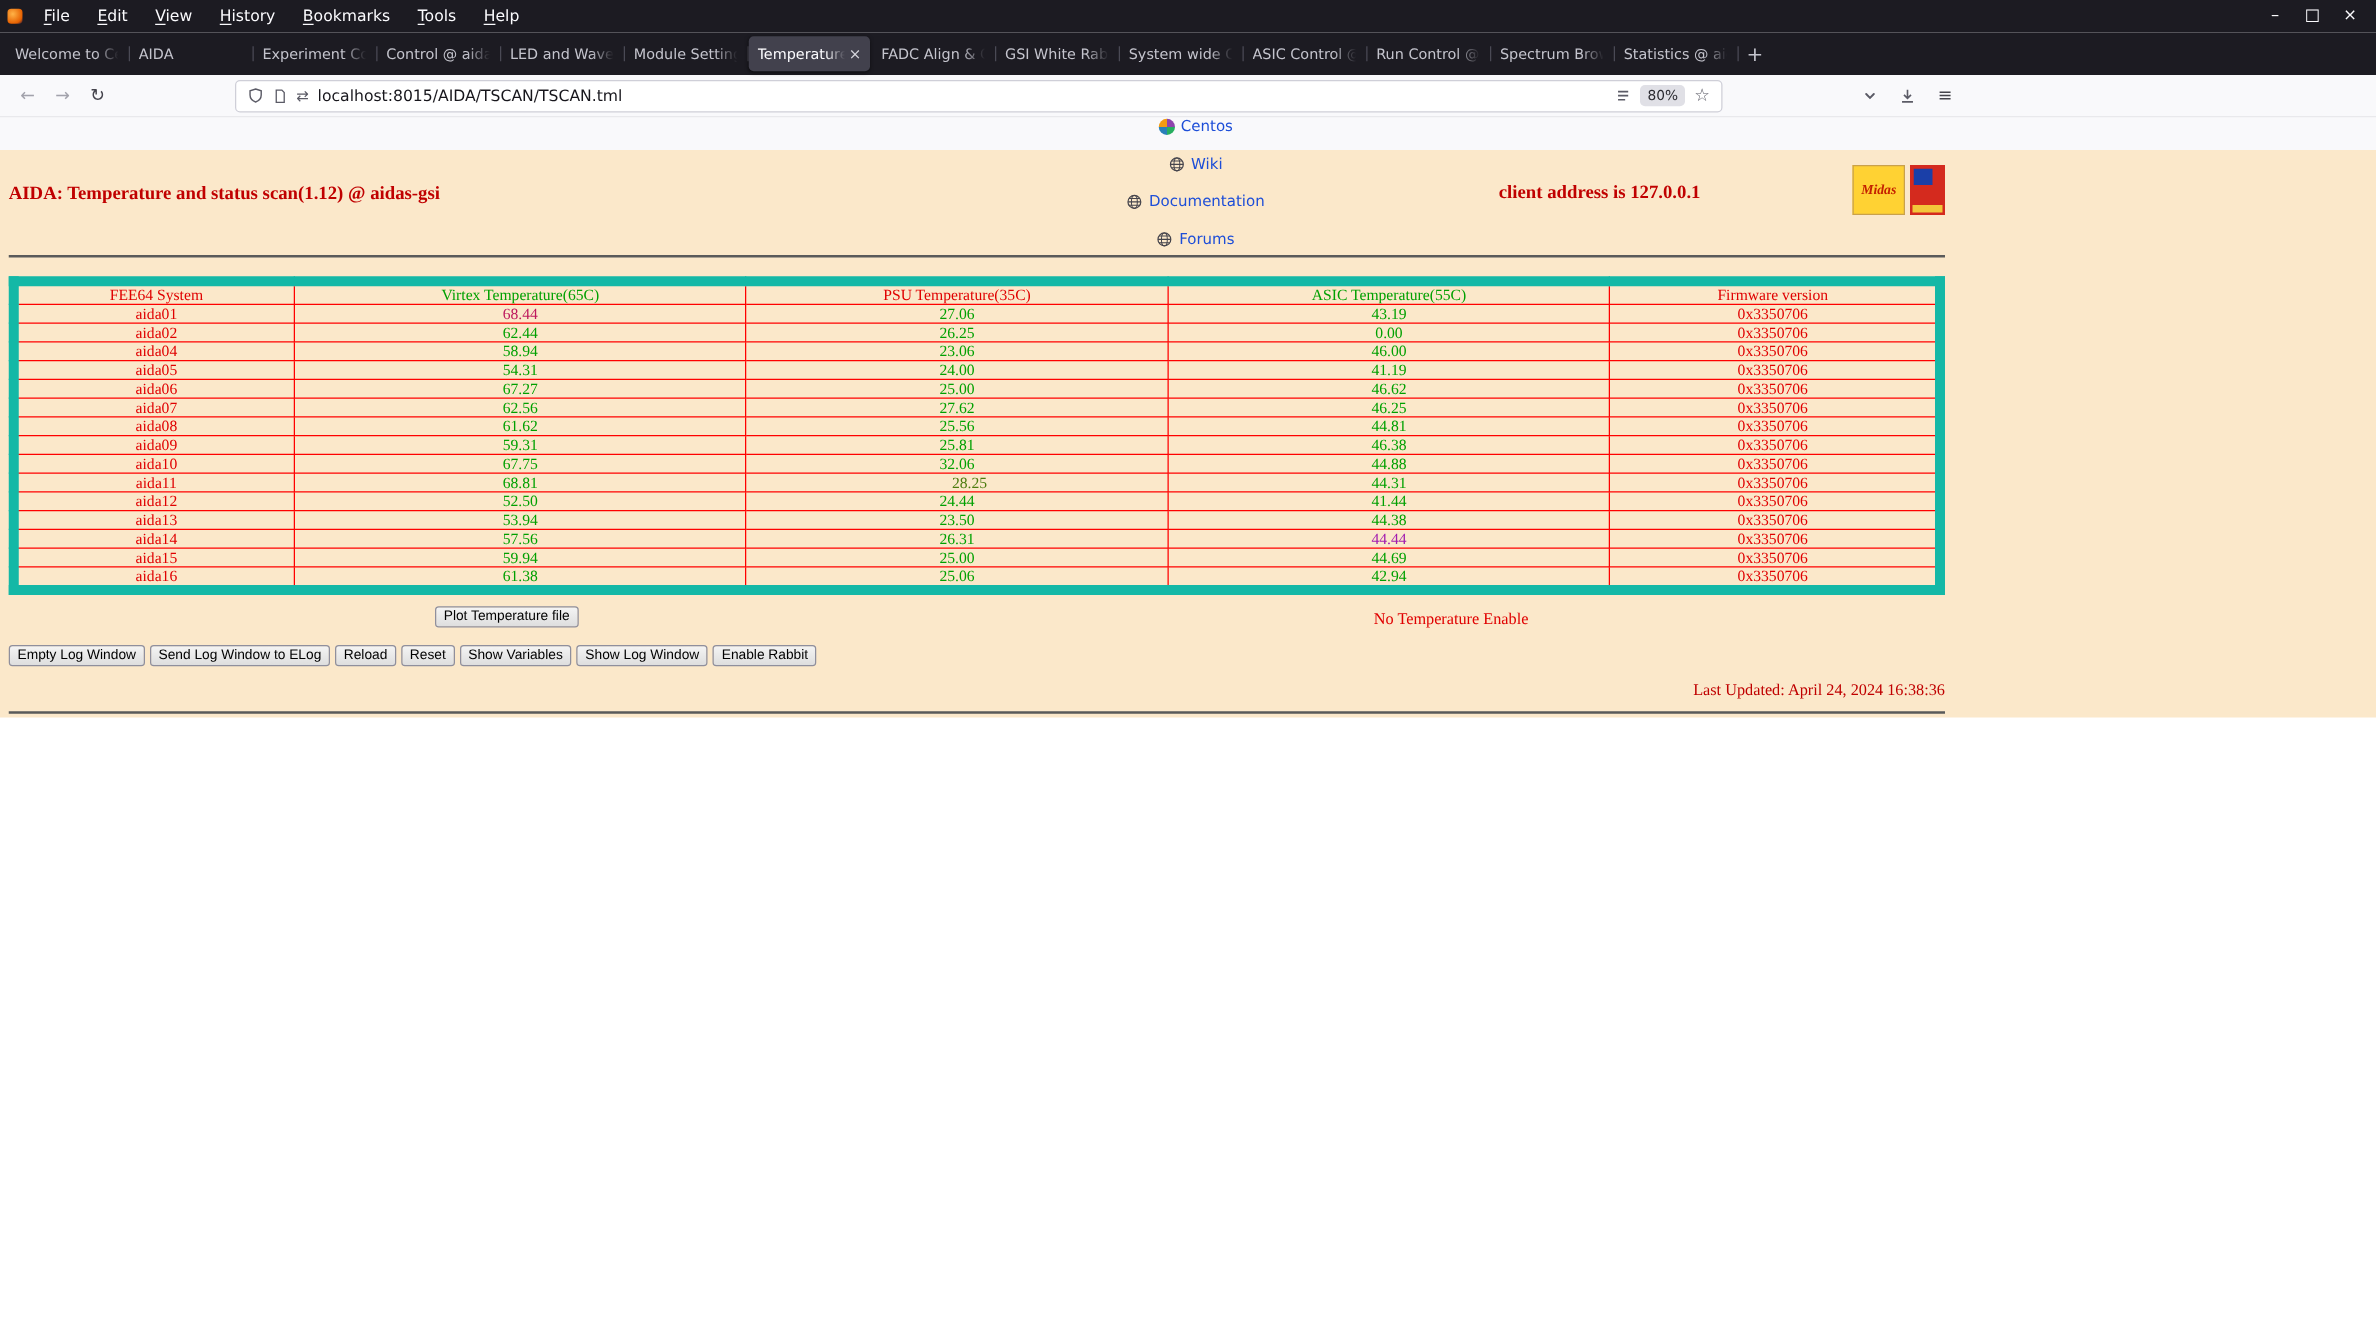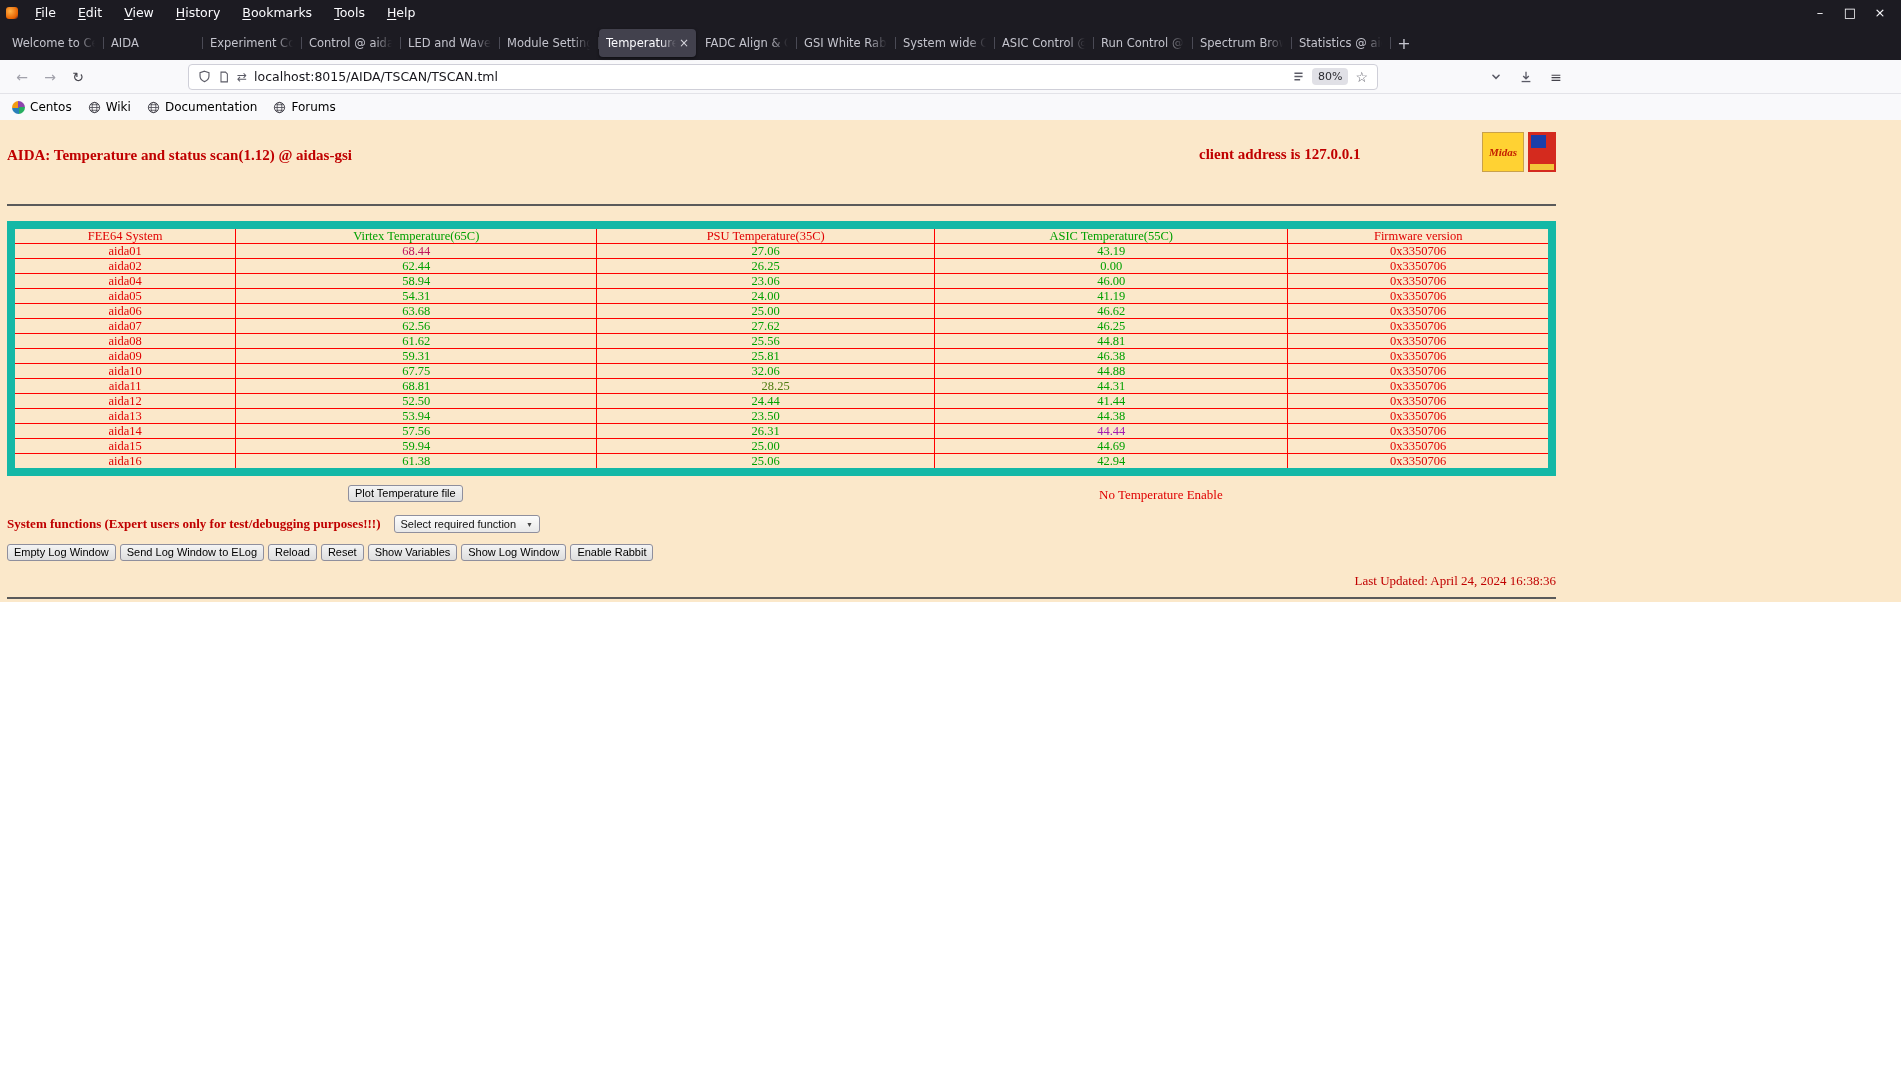--- a/index.html
+++ b/index.html
@@ -58,21 +58,21 @@
   }
   .u-icon { display:flex; align-items:center; color:#5b5b66; font-size:12px; flex:none; }
   .url-text { white-space:nowrap; }
   .url-spacer { flex:1; }
   .zoom-chip { background:#e0e0e6; border-radius:4px; font-size:11px; padding:2px 6px; color:#2a2a30; }
   .star { font-size:14px; }
   .right-icons { display:flex; align-items:center; margin-left:104px; gap:2px; }
 
   .bookmarksbar {
     height:26px; background:#f9f9fb; display:flex; align-items:center;
-    padding-left:12px; gap:16px; font-size:12px; color:#000000;
+    padding-left:12px; gap:16px; font-size:12px; color:#1d4ed8;flex-direction:column;
   }
   .bm-item { display:flex; align-items:center; gap:5px; }
   .bm-icon { display:flex; align-items:center; }
   .centos { width:13px; height:13px; border-radius:50%;
     background:conic-gradient(#8e44ad 0 90deg,#27ae60 90deg 180deg,#2980b9 180deg 270deg,#f39c12 270deg 360deg); }
 
   
   .page { background:#fbe8ca; padding:26px 0 3px 0; min-height:451px;
     font-family:"Liberation Serif", serif; }
   .page-inner { margin-left:7px; width:1549px; }
@@ -328,21 +328,21 @@
           </tr>
           <tr>
             <td style="color: rgb(224, 0, 0);">aida05</td>
             <td style="color: rgb(0, 160, 0);">54.31</td>
             <td style="color: rgb(0, 160, 0);">24.00</td>
             <td style="color: rgb(0, 160, 0);">41.19</td>
             <td style="color: rgb(224, 0, 0);">0x3350706</td>
           </tr>
           <tr>
             <td style="color: rgb(224, 0, 0);">aida06</td>
-            <td style="color: rgb(0, 160, 0);">63.68</td>
+            <td style="color: rgb(0, 160, 0);">67.27</td>
             <td style="color: rgb(0, 160, 0);">25.00</td>
             <td style="color: rgb(0, 160, 0);">46.62</td>
             <td style="color: rgb(224, 0, 0);">0x3350706</td>
           </tr>
           <tr>
             <td style="color: rgb(224, 0, 0);">aida07</td>
             <td style="color: rgb(0, 160, 0);">62.56</td>
             <td style="color: rgb(0, 160, 0);">27.62</td>
             <td style="color: rgb(0, 160, 0);">46.25</td>
             <td style="color: rgb(224, 0, 0);">0x3350706</td>
@@ -411,27 +411,20 @@
             <td style="color: rgb(224, 0, 0);">0x3350706</td>
           </tr>
         </tbody>
     </table>
 
     <div class="plot-row">
       <button class="btn plot-btn">Plot Temperature file</button>
       <span class="no-logging">No Temperature Enable</span>
     </div>
 
-    <div class="sysfunc-row">
-      <span class="sysfunc-label">System functions (Expert users only for test/debugging purposes!!!)</span>
-      <div class="select">
-        <span>Select required function</span>
-        <span class="sel-arrow">▼</span>
-      </div>
-    </div>
 
     <div class="actions-row" id="action-buttons">
         <button class="btn">Empty Log Window</button>
         <button class="btn">Send Log Window to ELog</button>
         <button class="btn">Reload</button>
         <button class="btn">Reset</button>
         <button class="btn">Show Variables</button>
         <button class="btn">Show Log Window</button>
         <button class="btn">Enable Rabbit</button>
       </div>

